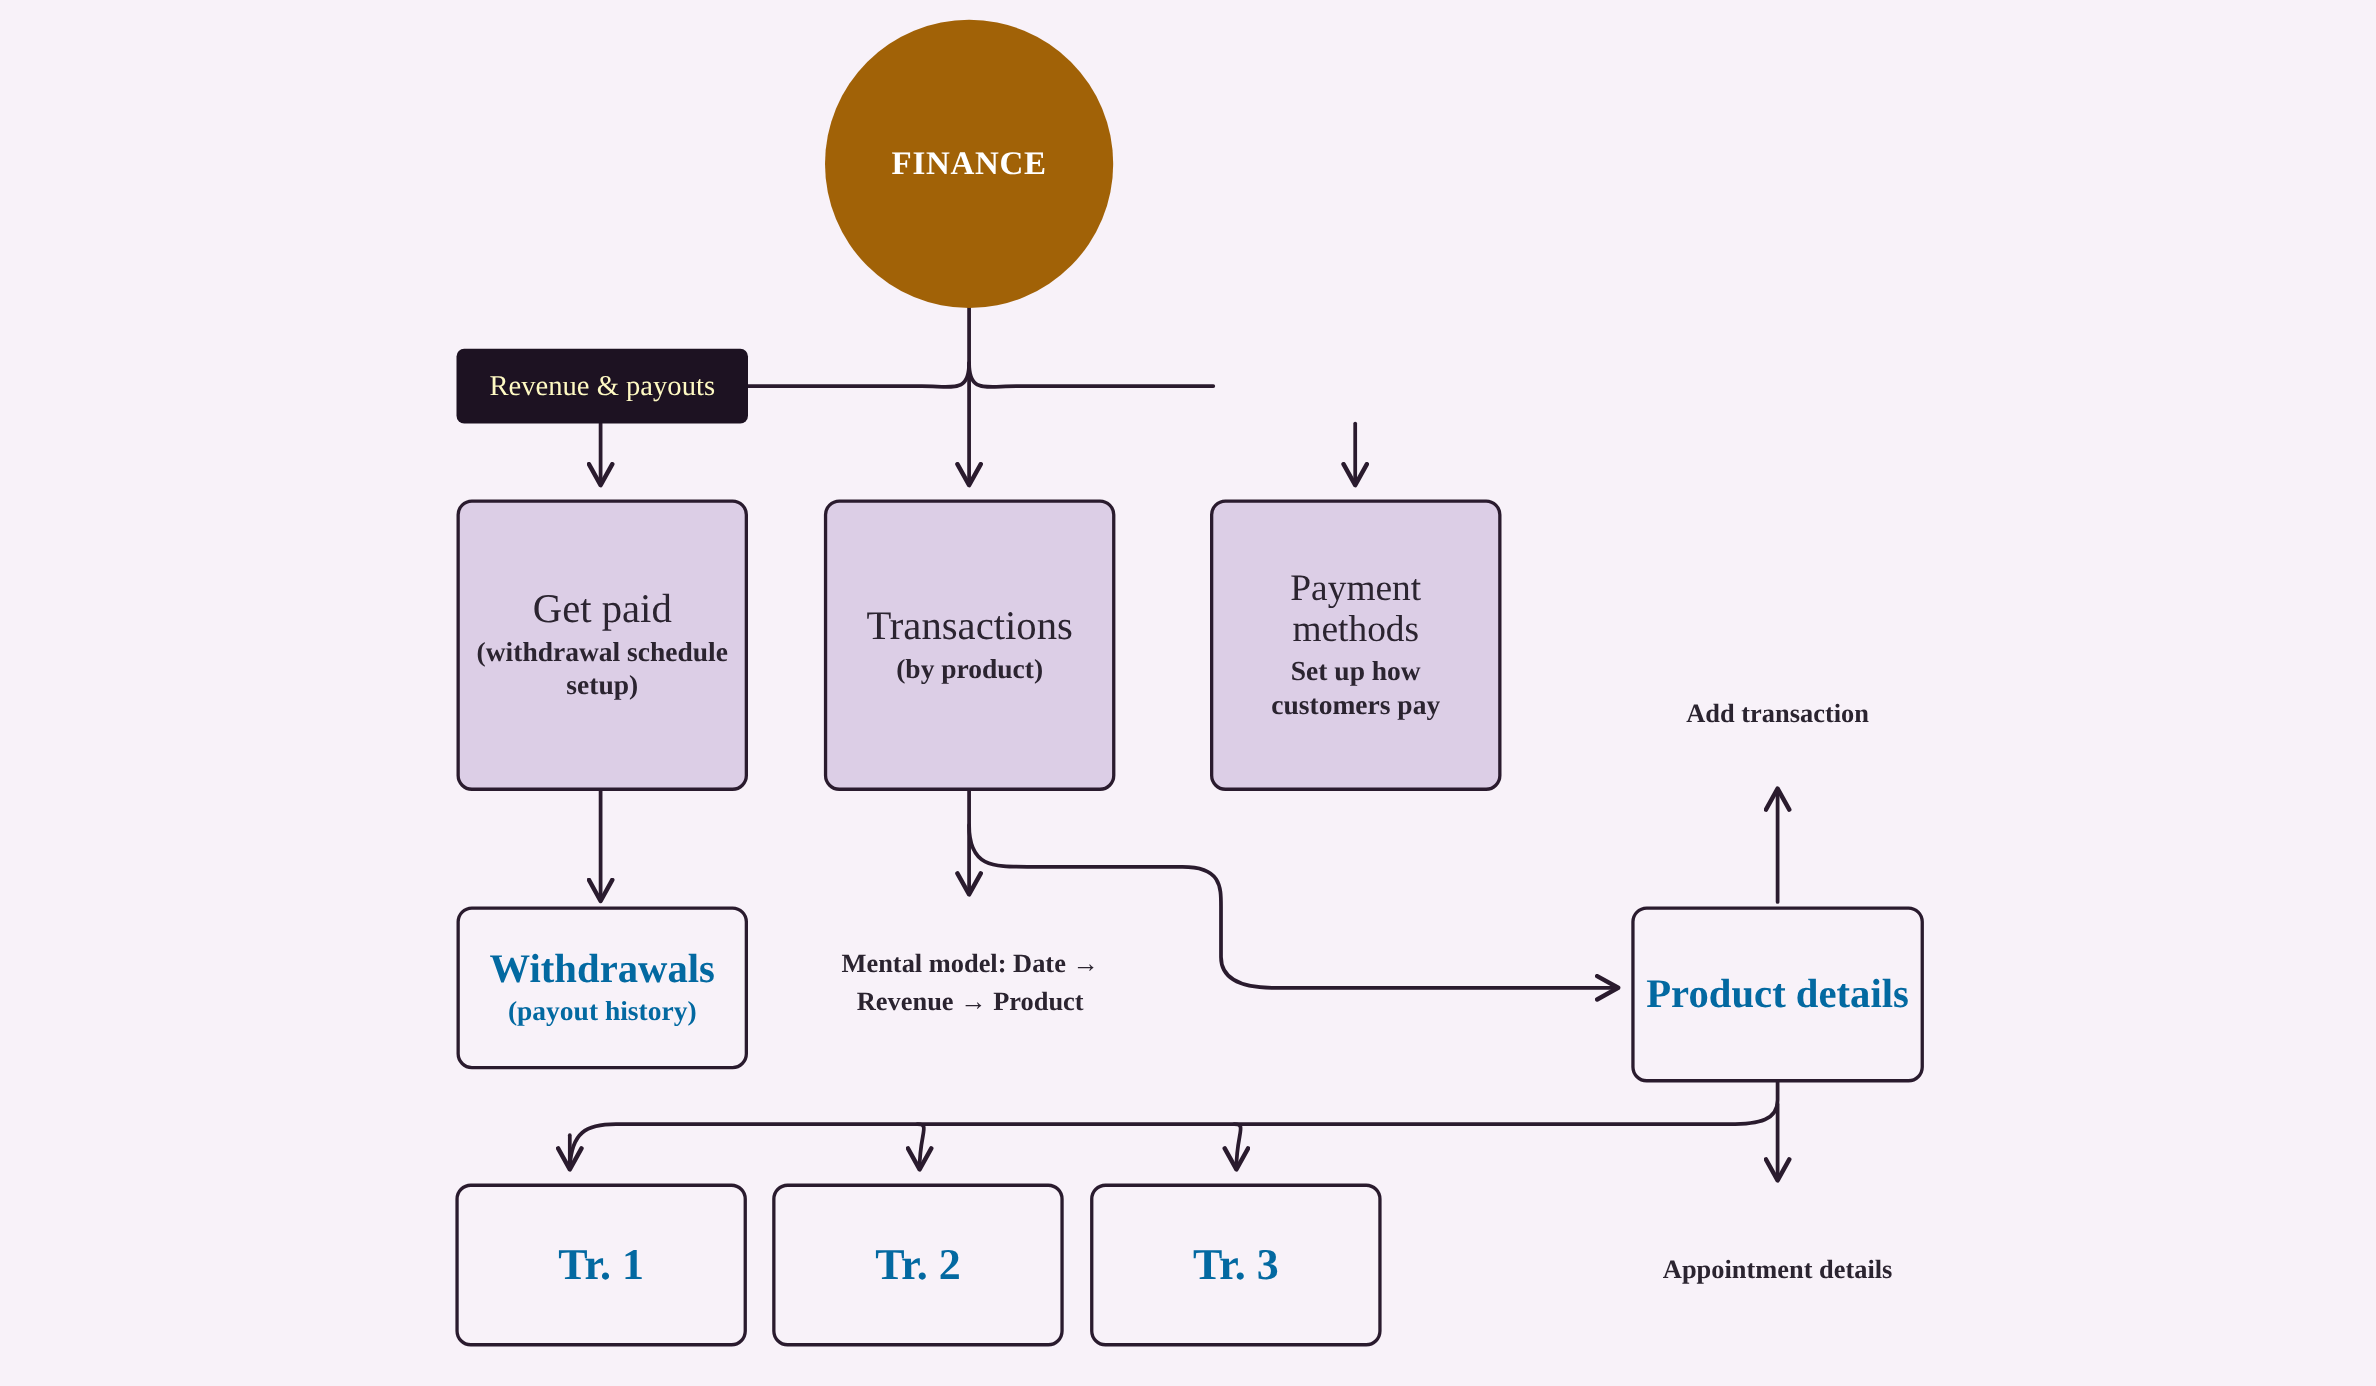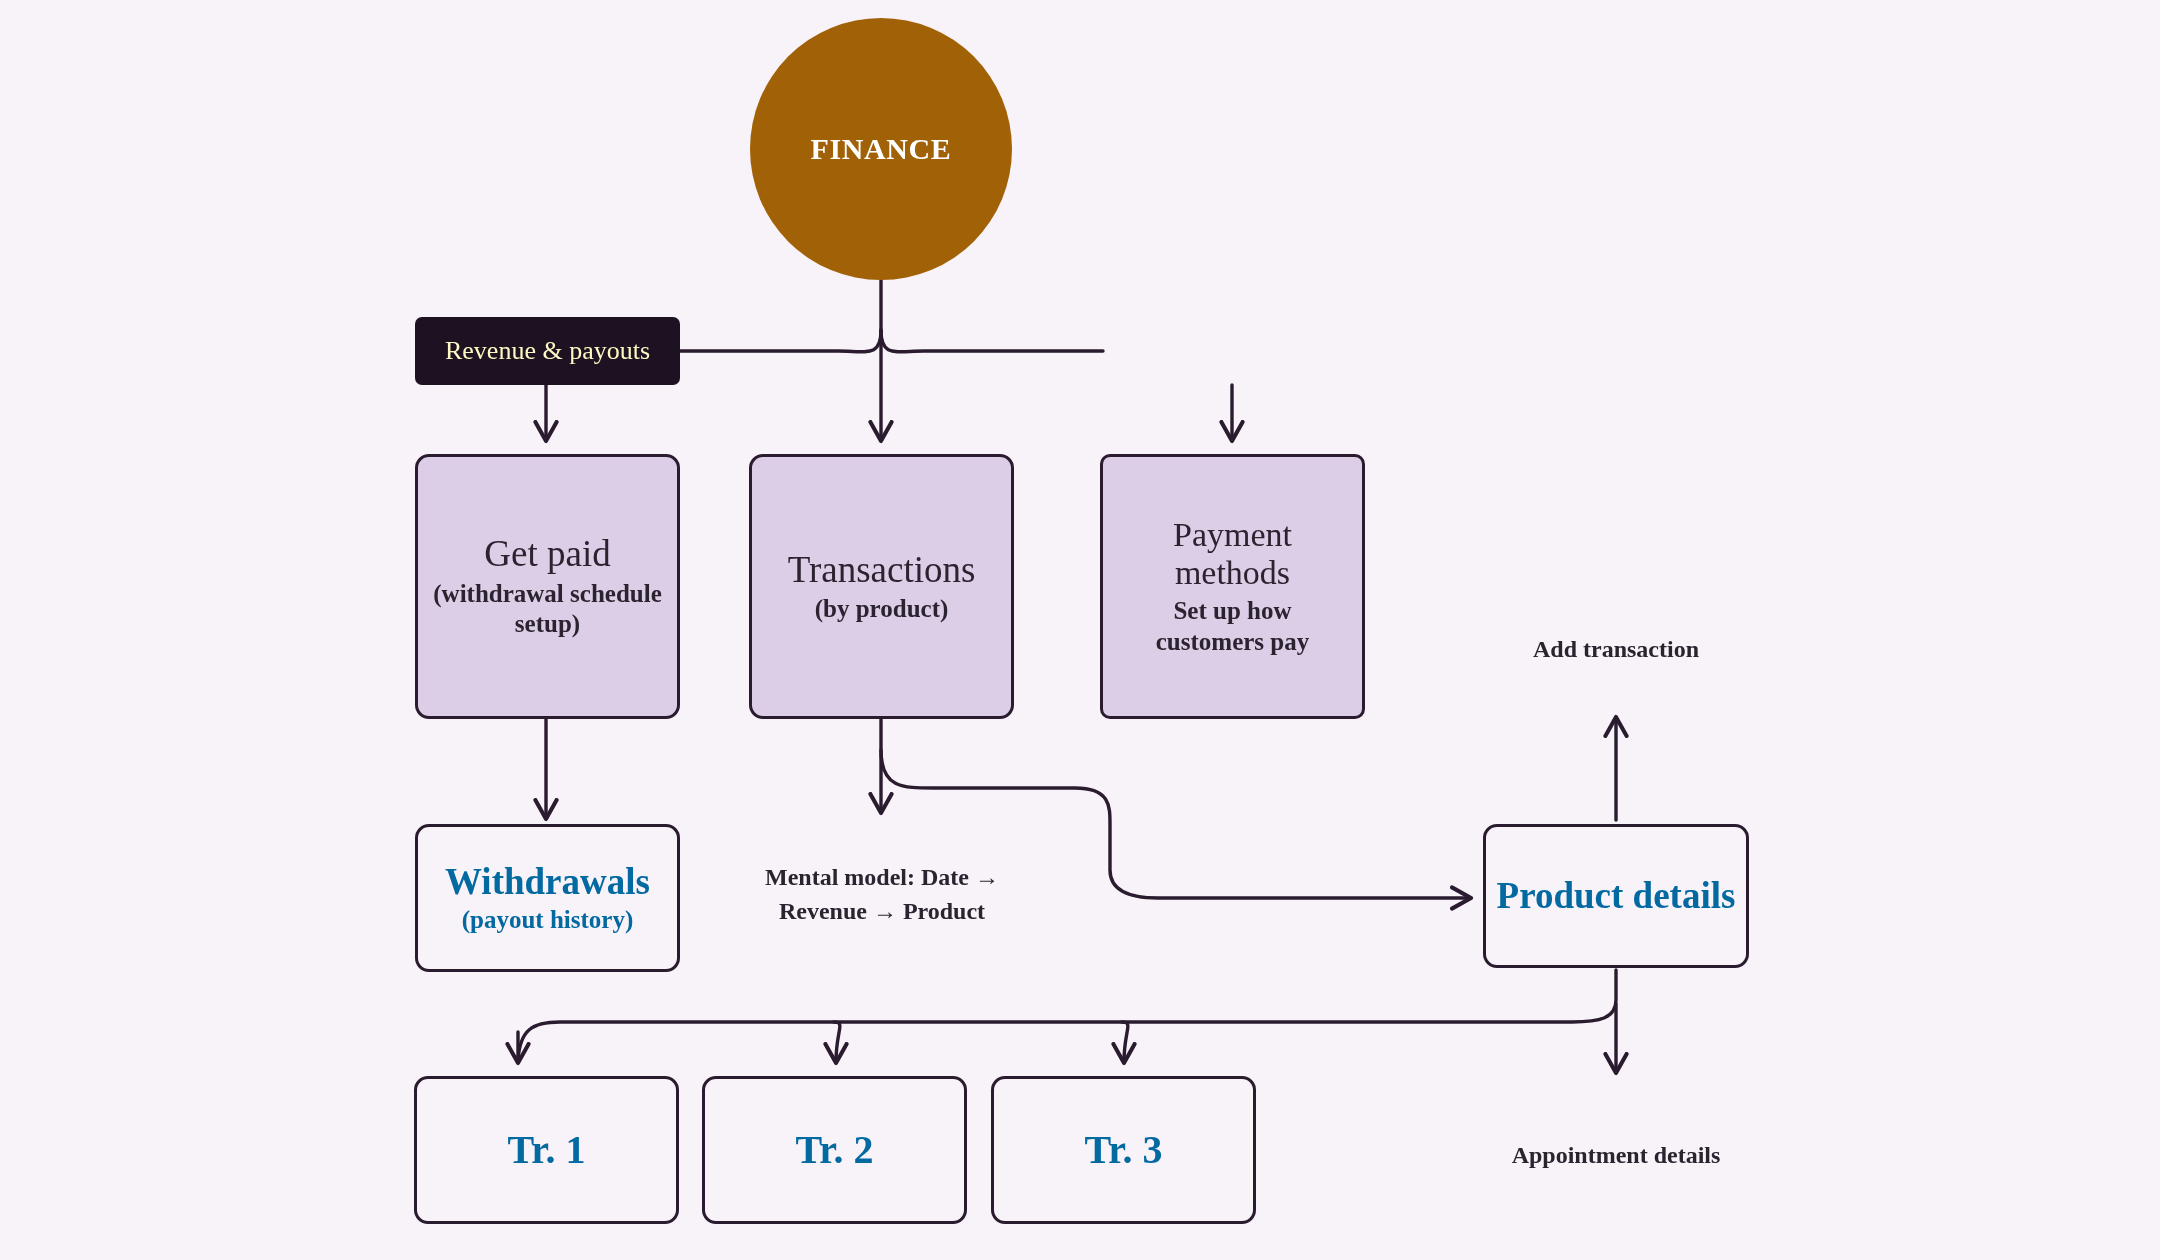--- a/index.html
+++ b/index.html
@@ -160,35 +160,35 @@
   <div class="node card" style="left:415px; top:454px; width:265px; height:265px;">
     <span class="title">Get paid</span>
     <span class="subtitle">(withdrawal schedule setup)</span>
   </div>
 
   <div class="node card" style="left:749px; top:454px; width:265px; height:265px;">
     <span class="title">Transactions</span>
     <span class="subtitle">(by product)</span>
   </div>
 
-  <div class="node card dense" style="left:1100px; top:454px; width:265px; height:265px; padding:0 26px;border-radius:10px;">
+  <div class="node card dense" style="left:1100px; top:454px; width:265px; height:265px; padding:0 26px;">
     <span class="title">Payment methods</span>
     <span class="subtitle">Set up how customers pay</span>
   </div>
 
   <div class="node plain-box" style="left:415px; top:824px; width:265px; height:148px;">
     <span class="title">Withdrawals</span>
     <span class="subtitle">(payout history)</span>
   </div>
 
   <div class="note" style="left:754px; top:860px; width:256px;">
     <span>Mental model: Date → Revenue → Product</span>
   </div>
 
-  <div class="node plain-box" style="left:1483px; top:824px; width:266px; height:144px;">
+  <div class="node plain-box" style="left:1483px; top:824px; width:266px; height:160px;">
     <span class="title">Product details</span>
   </div>
 
   <div class="note" style="left:1466px; top:632px; width:300px;">
     <span>Add transaction</span>
   </div>
 
   <div class="note" style="left:1446px; top:1138px; width:340px;">
     <span>Appointment details</span>
   </div>

